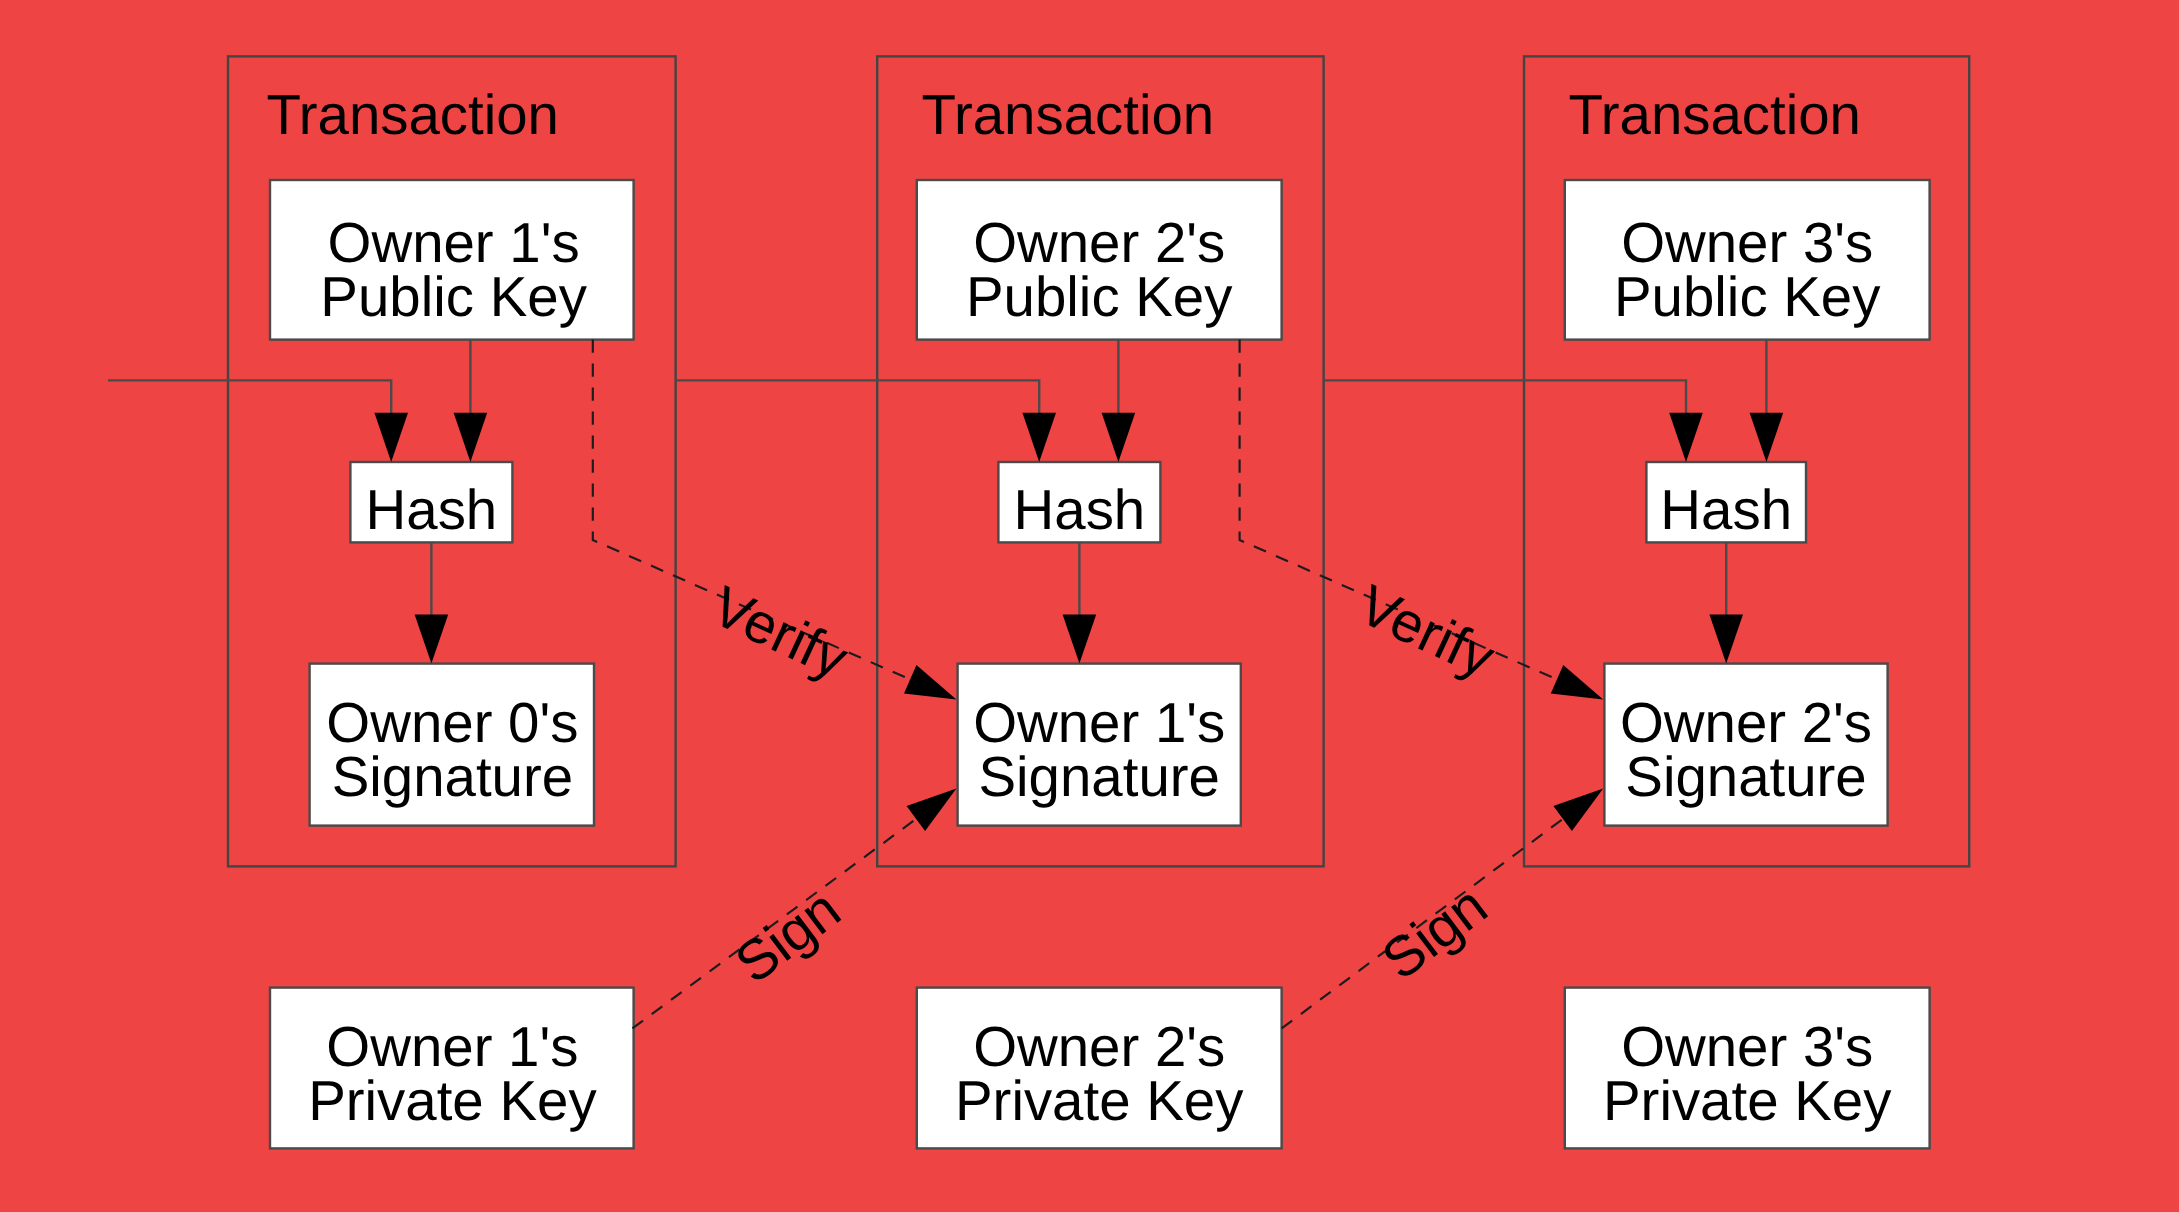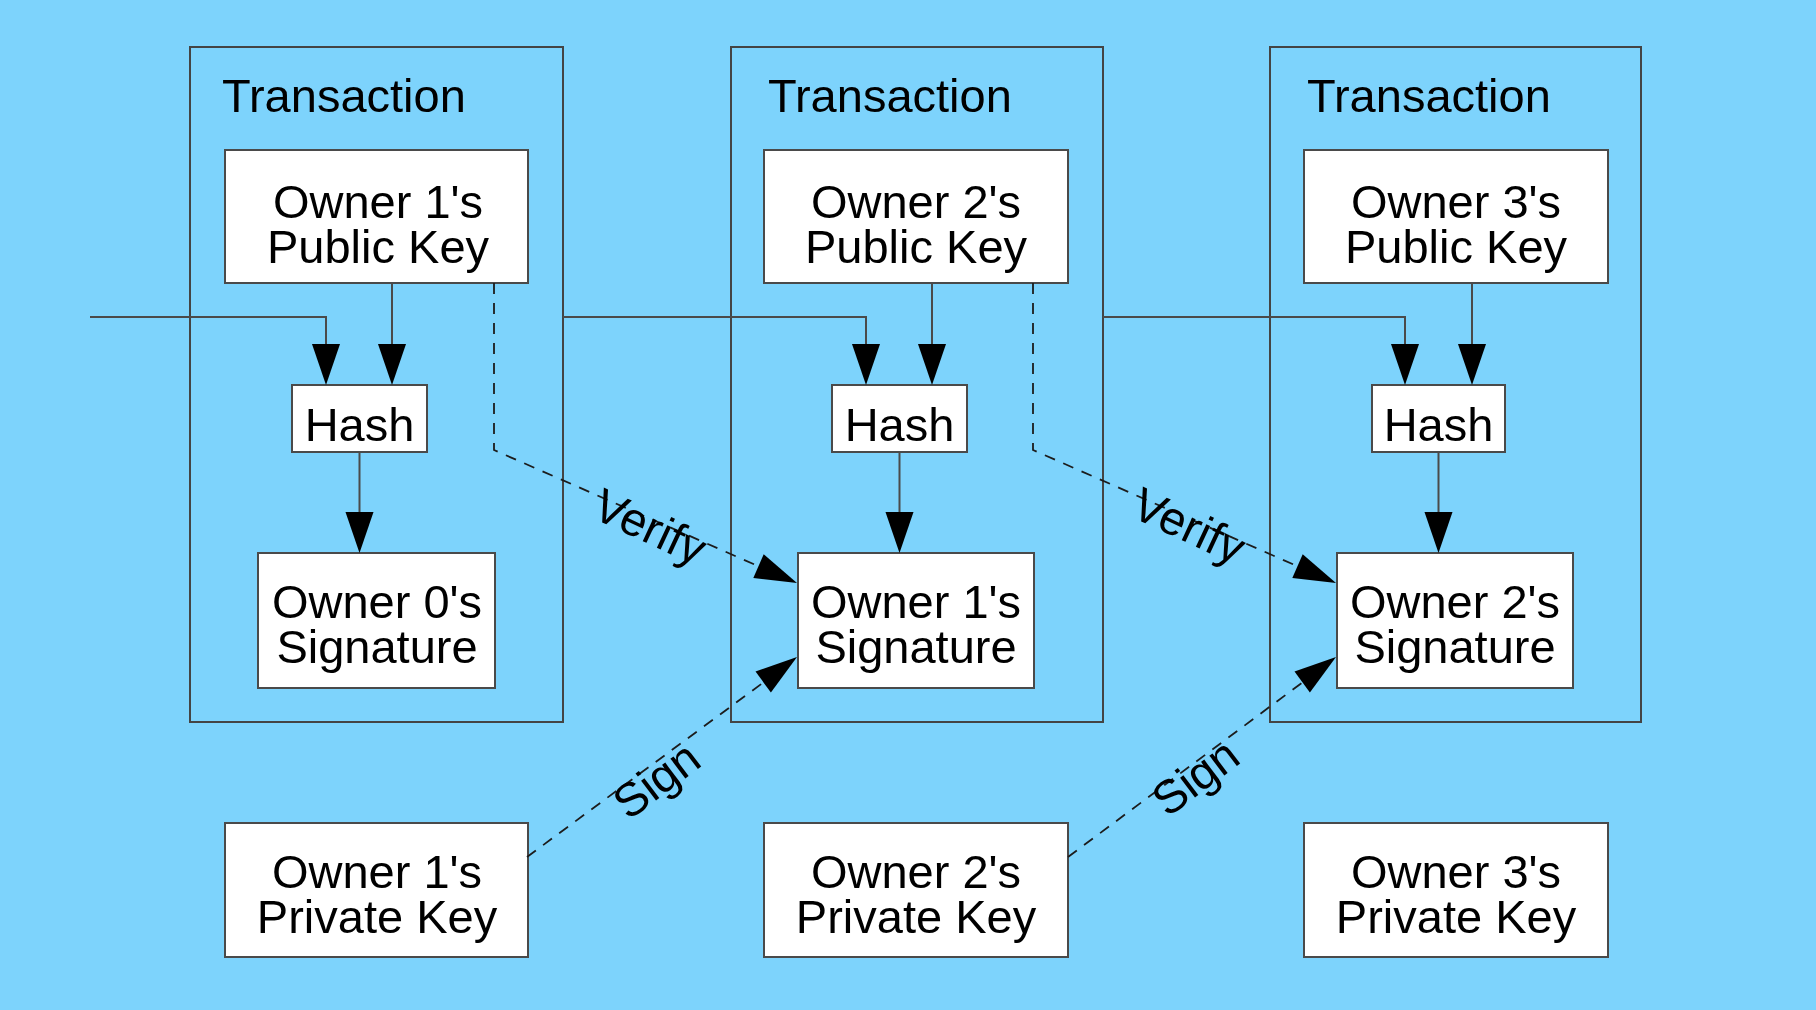--- a/index.html
+++ b/index.html
@@ -4,21 +4,21 @@
 <style>
   html, body {
     margin: 0;
     padding: 0;
     background: #ffffff;
   }
   #stage {
     position: relative;
     width: 1816px;
     height: 1010px;
-    background: #7dd3fc;
+    background: #ef4444;
     overflow: hidden;
   }
   svg { display: block; }
   .tx-border {
     fill: none;
     stroke: #444444;
     stroke-width: 2;
   }
   .node-box {
     fill: #ffffff;

